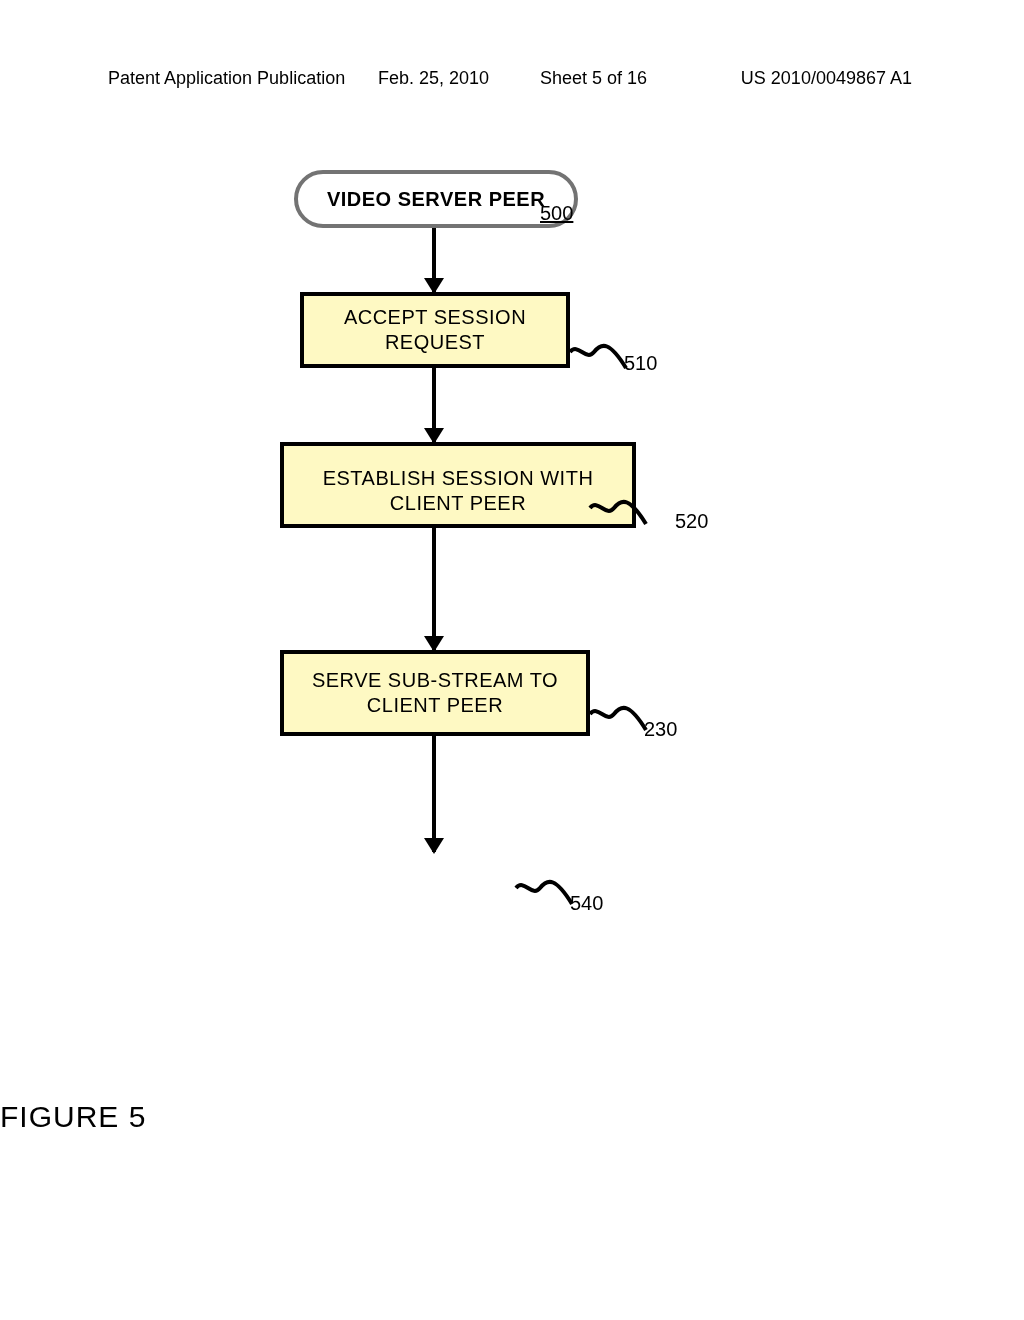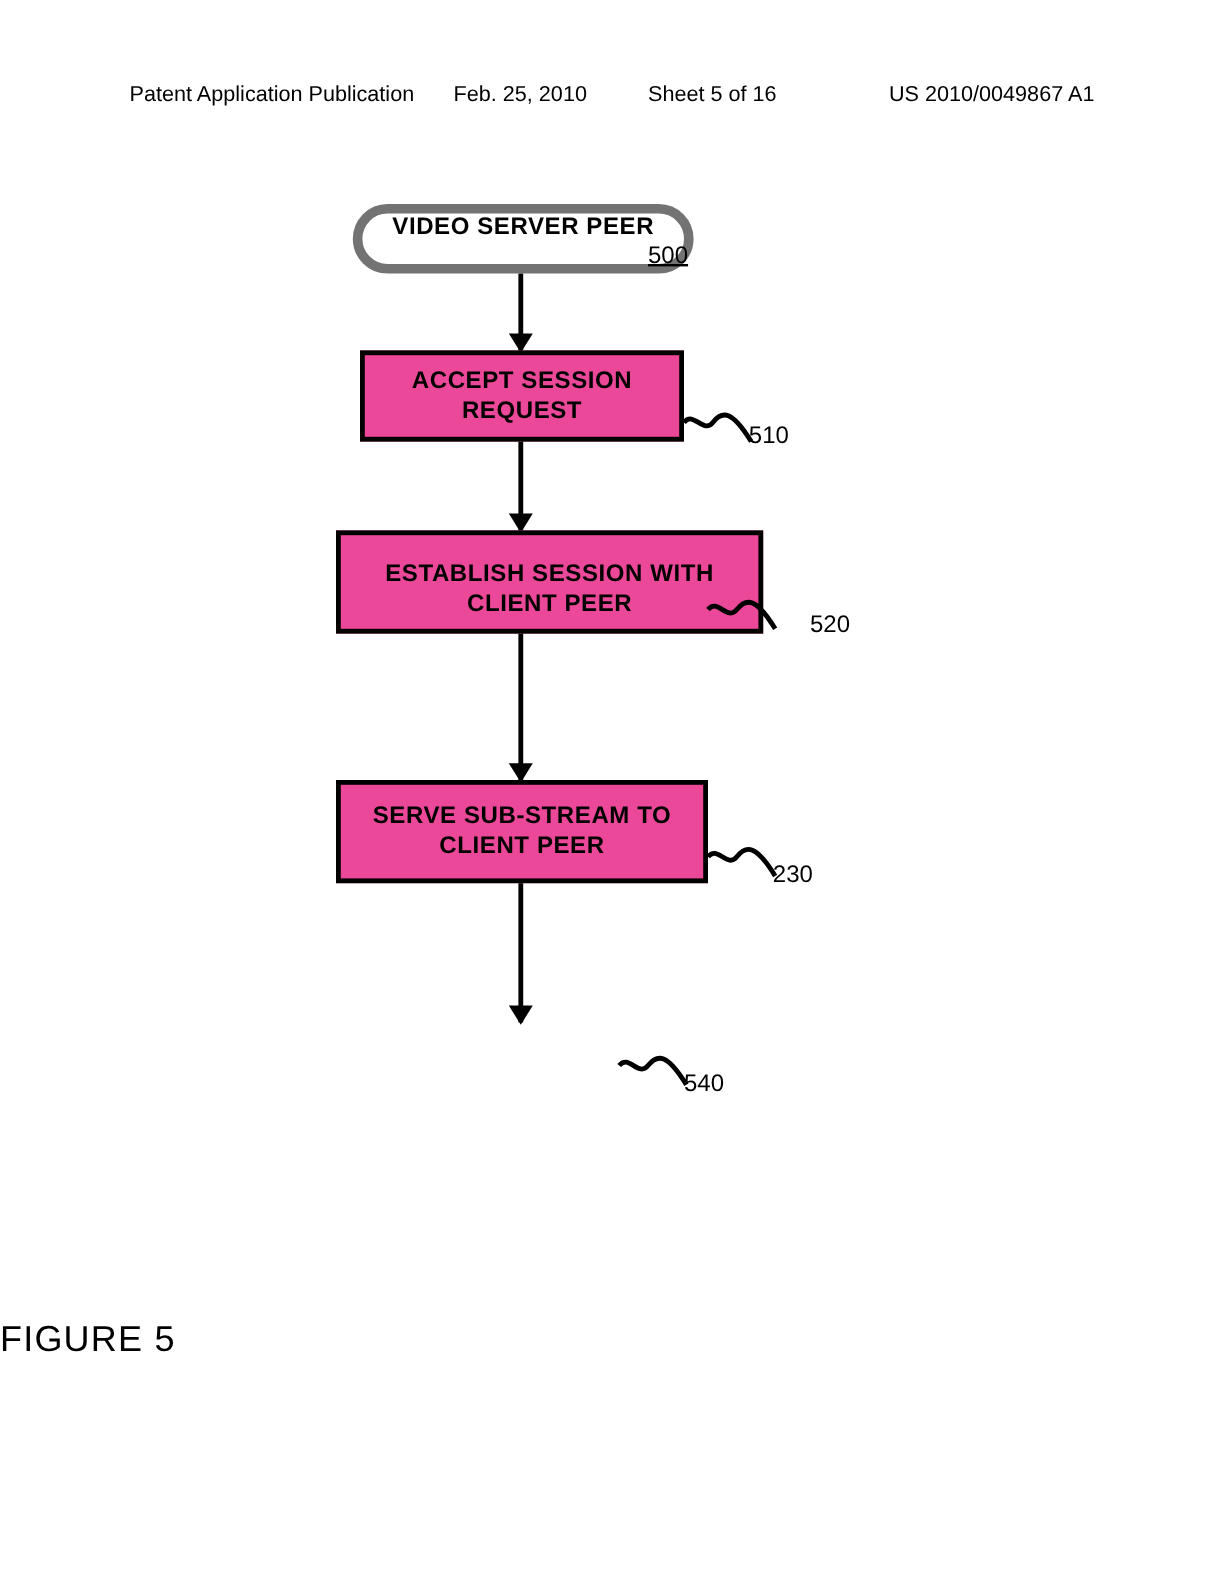--- a/index.html
+++ b/index.html
@@ -30,40 +30,40 @@
     position: absolute;
     top: 160px;
     left: 0;
     width: 100%;
     height: 900px;
   }
 
   
   .terminal {
     position: absolute;
-    border: 8px solid #737373;
+    border: 4px solid #737373;
     border-radius: 30px;
     background: #fff;
     display: flex;
-    align-items: flex-start;
+    align-items: center;
     justify-content: center;
     text-align: center;
     font-size: 20px;
     font-weight: 600;
     letter-spacing: 0.5px;
   }
 
   
   .process {
     position: absolute;
     border: 4px solid #000;
-    background: #ec4899;
+    background: #fef9c3;
     text-align: center;
     font-size: 20px;
-    font-weight: 700;
+    font-weight: 400;
     letter-spacing: 0.5px;
     display: flex;
     align-items: center;
     justify-content: center;
     line-height: 1.25;
     padding: 8px 10px;
   }
 
   .ref-num {
     position: absolute;

